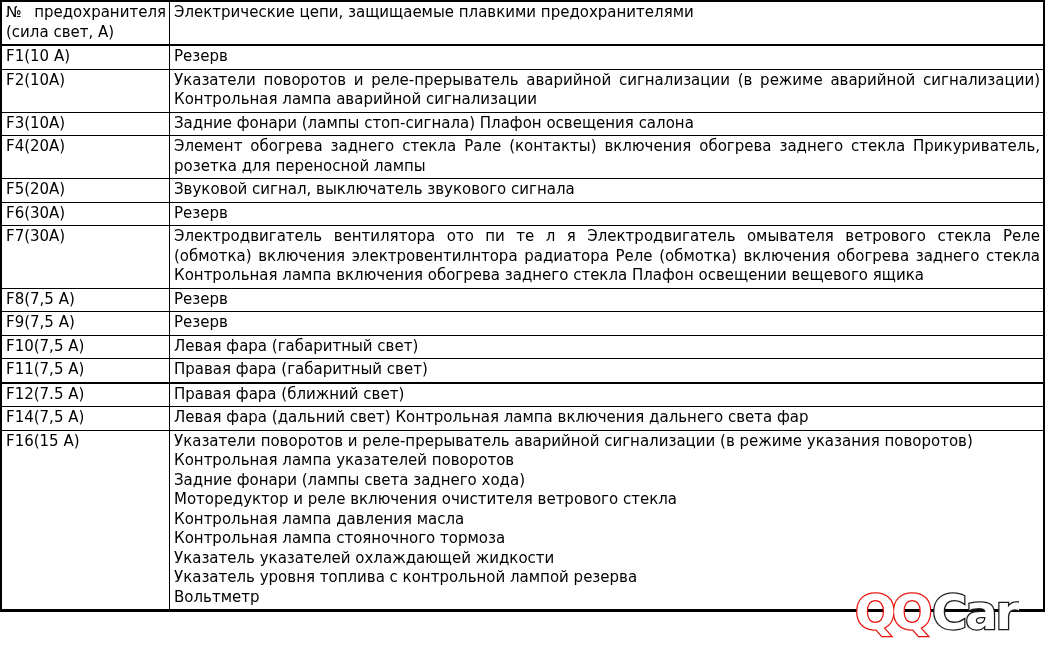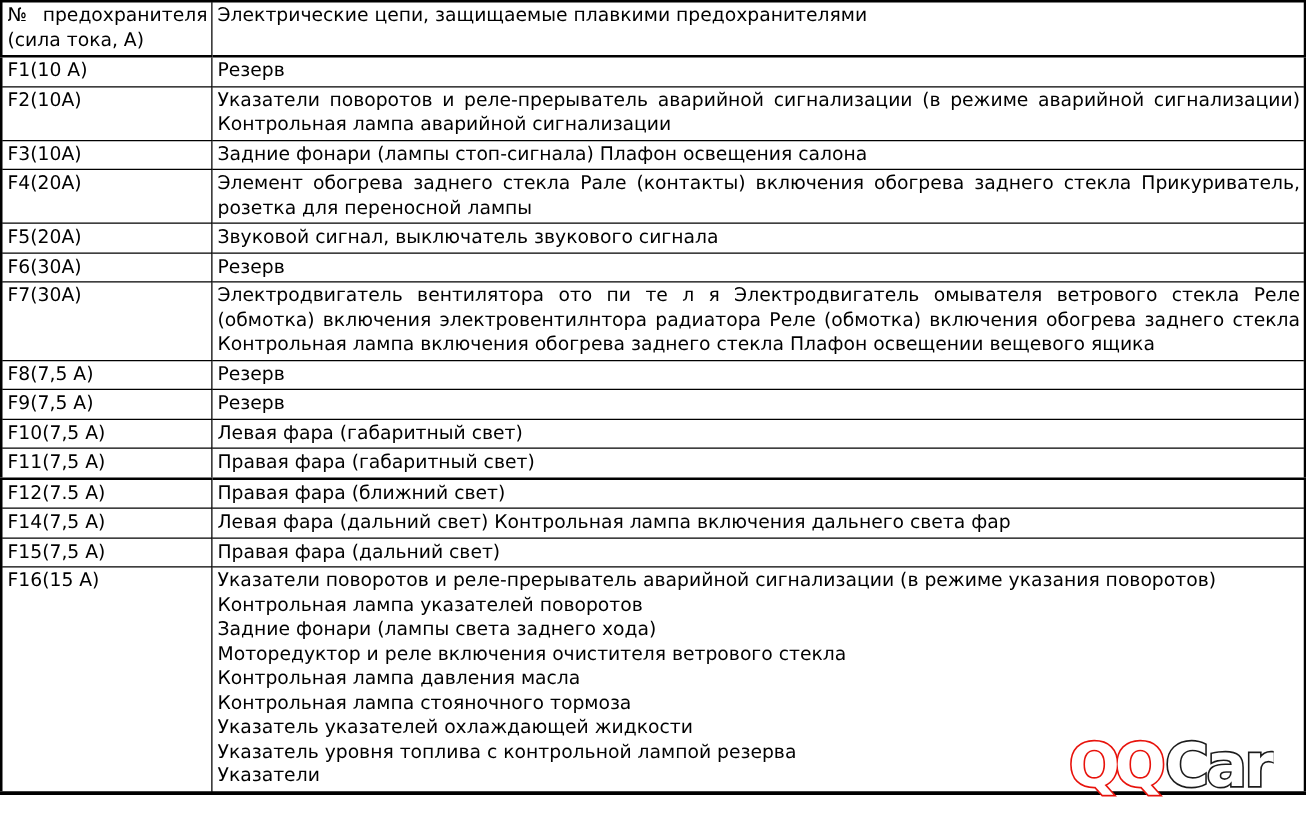--- a/index.html
+++ b/index.html
@@ -62,21 +62,21 @@
 </head>
 <body>
 
 <div class="page">
 
   <table class="fuse-table">
     <thead>
       <tr>
         <th class="col-fuse">
           <div class="justify-last">№ предохранителя</div>
-          <div>(сила тока, А)</div>
+          <div>(сила свет, А)</div>
         </th>
         <th>Электрические цепи, защищаемые плавкими предохранителями</th>
       </tr>
     </thead>
     <tbody id="rows">
         <tr>
           <td class="col-fuse">F1(10 А)</td>
           <td>
             <div class="line">Резерв</div>
           </td>
@@ -147,37 +147,31 @@
             <div class="line">Правая фара (ближний свет)</div>
           </td>
         </tr>
         <tr>
           <td class="col-fuse">F14(7,5 А)</td>
           <td>
             <div class="line">Левая фара (дальний свет) Контрольная лампа включения дальнего света фар</div>
           </td>
         </tr>
         <tr>
-          <td class="col-fuse">F15(7,5 А)</td>
-          <td>
-            <div class="line">Правая фара (дальний свет)</div>
-          </td>
-        </tr>
-        <tr>
           <td class="col-fuse">F16(15 А)</td>
           <td>
             <div class="line">Указатели поворотов и реле-прерыватель аварийной сигнализации (в режиме указания поворотов)</div>
             <div class="line">Контрольная лампа указателей поворотов</div>
             <div class="line">Задние фонари (лампы света заднего хода)</div>
             <div class="line">Моторедуктор и реле включения очистителя ветрового стекла</div>
             <div class="line">Контрольная лампа давления масла</div>
             <div class="line">Контрольная лампа стояночного тормоза</div>
             <div class="line">Указатель указателей охлаждающей жидкости</div>
             <div class="line">Указатель уровня топлива с контрольной лампой резерва</div>
-            <div class="line">Указатели</div>
+            <div class="line">Вольтметр</div>
           </td>
         </tr>
       </tbody>
   </table>
 
   <div class="logo">
     <svg width="164" height="60" viewBox="0 0 164 60" xmlns="http://www.w3.org/2000/svg">
       <text x="0" y="46" font-family="DejaVu Sans, sans-serif" font-size="48" font-weight="bold" letter-spacing="-4" fill="#ffffff" stroke-width="2.6" paint-order="stroke" stroke="#e8130c">QQ</text>
       <text x="77" y="46" font-family="DejaVu Sans, sans-serif" font-size="48" font-weight="bold" letter-spacing="-2" fill="#ffffff" stroke-width="2.6" paint-order="stroke" stroke="#1c1c1c">Car</text>
     </svg>

